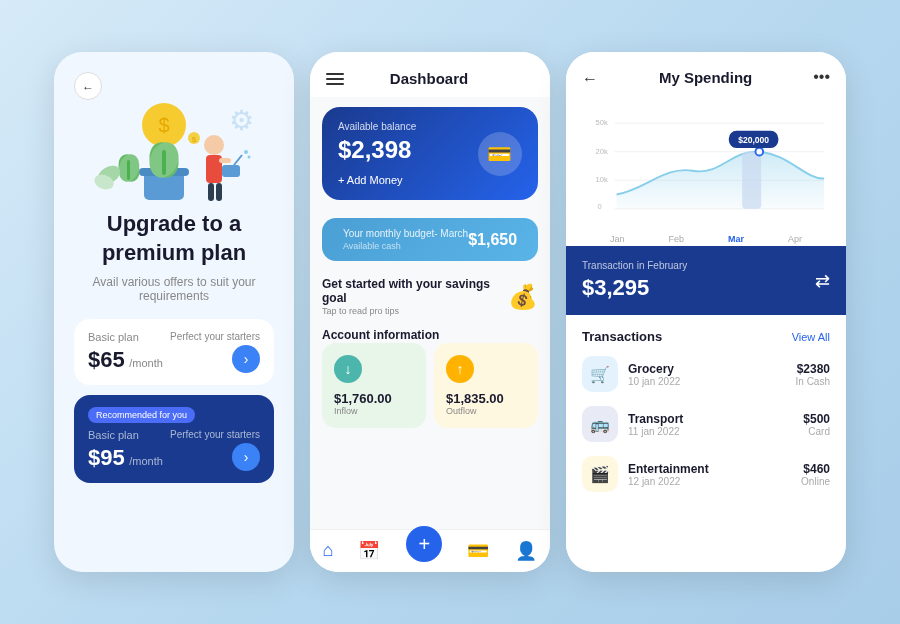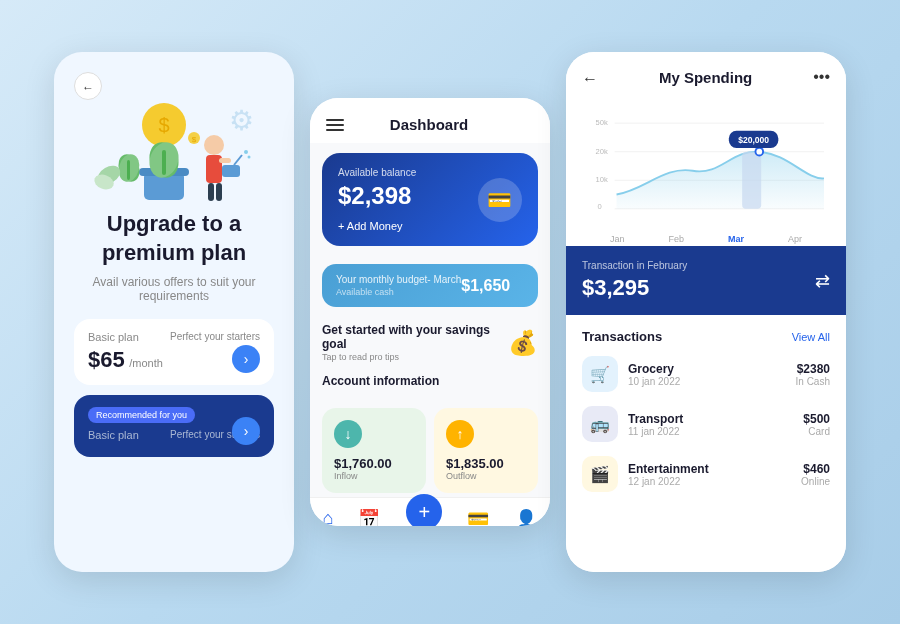--- a/index.html
+++ b/index.html
@@ -128,21 +128,21 @@
       padding: 3px 8px;
       border-radius: 10px;
       margin-bottom: 6px;
       display: inline-block;
       align-self: flex-start;
     }
 
     
     .screen-2 {
       width: 240px;
-      height: 428px;
+      height: 520px;
       display: flex;
       flex-direction: column;
       background: #f8f9fb;
     }
     .dashboard-header {
       display: flex;
       align-items: center;
       justify-content: space-between;
       padding: 18px 16px 10px;
       background: #fff;
@@ -198,21 +198,21 @@
       font-size: 11px;
       color: #fff;
       cursor: pointer;
     }
     .budget-card {
       margin: 8px 12px;
       background: linear-gradient(135deg, #4a9fd4 0%, #5ab4e8 100%);
       border-radius: 14px;
       padding: 10px 14px;
       display: flex;
-      justify-content: flex-start;
+      justify-content: center;
       align-items: center;
     }
     .budget-label {
       font-size: 10px;
       color: rgba(255,255,255,0.85);
       margin-bottom: 2px;
     }
     .budget-sublabel {
       font-size: 9px;
       color: rgba(255,255,255,0.65);
@@ -241,21 +241,21 @@
     .savings-icon {
       font-size: 24px;
     }
     .account-info-section {
       margin: 8px 12px 4px;
     }
     .account-info-title {
       font-size: 12px;
       font-weight: 600;
       color: #1a1a2e;
-      margin-bottom: 20px;
+      margin-bottom: 1px;
     }
     .account-cards {
       display: flex;
       gap: 8px;
     }
     .account-card {
       flex: 1;
       border-radius: 14px;
       padding: 12px;
       display: flex;
@@ -510,20 +510,24 @@
         <span class="plan-period">/month</span>
       </div>
       <div class="plan-arrow">›</div>
     </div>
 
     <div class="plan-card recommended">
       <span class="recommended-badge">Recommended for you</span>
       <div class="plan-top">
         <span class="plan-name">Basic plan</span>
         <span class="plan-tag">Perfect your starters</span>
+      </div>
+      <div>
+        <span class="plan-price">$95</span>
+        <span class="plan-period">/month</span>
       </div>
       <div class="plan-arrow">›</div>
     </div>
   </div>
 
   <div class="screen screen-2">
     <div class="dashboard-header">
       <div class="hamburger-icon">
         <span></span>
           <span></span>

